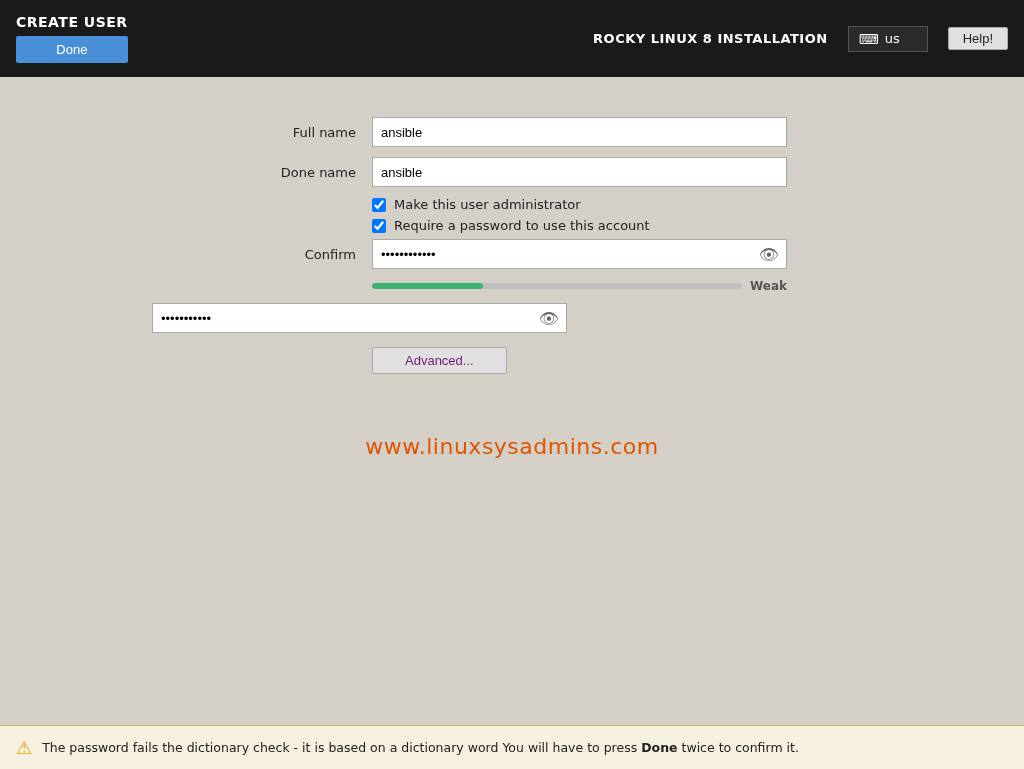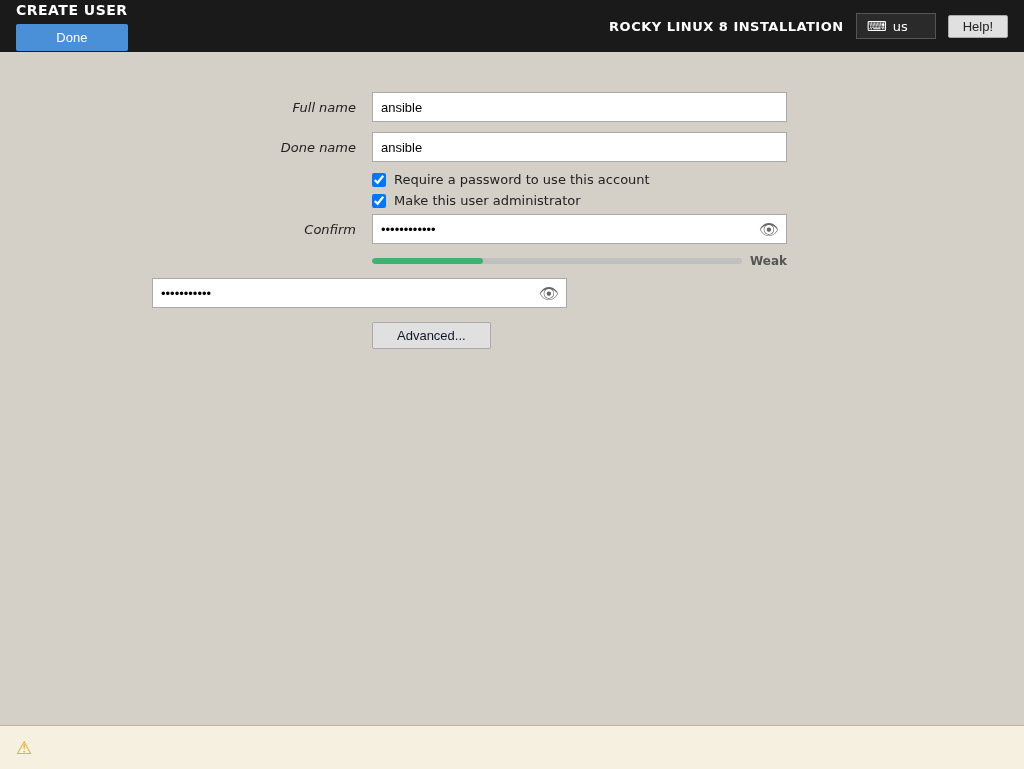--- a/index.html
+++ b/index.html
@@ -13,21 +13,21 @@
       position: relative;
     }
 
     
     #header {
       background: #1a1a1a;
       color: white;
       display: flex;
       align-items: center;
       justify-content: space-between;
-      height: 52px;
+      height: 77px;
       padding: 0 16px;
     }
     #header-left {
       display: flex;
       flex-direction: column;
       gap: 6px;
     }
     #page-title-text {
       font-size: 14px;
       font-weight: bold;
@@ -39,21 +39,21 @@
       color: white;
       border: none;
       padding: 6px 16px;
       font-size: 13px;
       cursor: pointer;
       border-radius: 2px;
     }
     #header-right {
       display: flex;
       align-items: center;
-      gap: 12px;
+      gap: 20px;
       justify-content: space-between;
     }
     #install-title {
       color: white;
       font-size: 13px;
       font-weight: bold;
       letter-spacing: 0.5px;
     }
     #keyboard-indicator {
       background: #2a2a2a;
@@ -98,21 +98,20 @@
       align-items: center;
       margin-bottom: 10px;
     }
 
     .form-label {
       width: 220px;
       text-align: right;
       padding-right: 16px;
       font-size: 13px;
       color: #222;
-      font-style: italic;
     }
 
     .form-control-wrapper {
       flex: 1;
     }
 
     .text-input {
       width: 415px;
       height: 30px;
       border: 1px solid #aaa;
@@ -197,25 +196,25 @@
     .strength-label {
       font-size: 12px;
       color: #555;
       white-space: nowrap;
     }
 
     
     .advanced-btn {
       background: #e0e0e0;
       border: 1px solid #aaa;
-      padding: 5px 24px;
+      padding: 5px 32px;
       font-size: 13px;
       cursor: pointer;
       border-radius: 2px;
-      color: #0f172a;
+      color: #701a75;
     }
 
     .advanced-row {
       margin-left: 220px;
       margin-top: 14px;
     }
 
     
     #watermark {
       text-align: center;
@@ -282,27 +281,27 @@
     </div>
 
     <div class="form-row">
       <div class="form-label">Done name</div>
       <div class="form-control-wrapper">
         <input type="text" class="text-input" value="ansible" style="">
       </div>
     </div>
 
     <div class="checkbox-row">
+      <input type="checkbox" id="admin-check" checked="" style="">
+      <label for="admin-check" class="checkbox-label">Make this user administrator</label>
+    </div>
+
+    <div class="checkbox-row">
       <input type="checkbox" id="require-pass-check" checked="" style="">
       <label for="require-pass-check" class="checkbox-label">Require a password to use this account</label>
-    </div>
-
-    <div class="checkbox-row">
-      <input type="checkbox" id="admin-check" checked="" style="">
-      <label for="admin-check" class="checkbox-label">Make this user administrator</label>
     </div>
 
     <div class="form-row">
       <div class="form-label">Confirm</div>
       <div class="form-control-wrapper">
         <div class="password-wrapper">
           <input type="password" class="password-input" value="testpassword" style="">
           <span class="eye-icon">👁</span>
         </div>
       </div>
@@ -321,19 +320,25 @@
           <input type="password" class="password-input" value="testpasswor" style="">
           <span class="eye-icon">👁</span>
         </div>
       </div>
     </div>
 
     <div class="advanced-row">
       <button class="advanced-btn">Advanced...</button>
     </div>
 
+    <div id="watermark">www.linuxsysadmins.com</div>
 
   </div>
 </div>
 
 <div id="warning-bar">
   <span id="warning-icon">⚠</span>
+  <span id="warning-text">
+    <span>The password fails the dictionary check - it is based on a dictionary word You will have to press </span>
+    <b>Done</b>
+    <span> twice to confirm it.</span>
+  </span>
 </div>
 
 </body></html>

